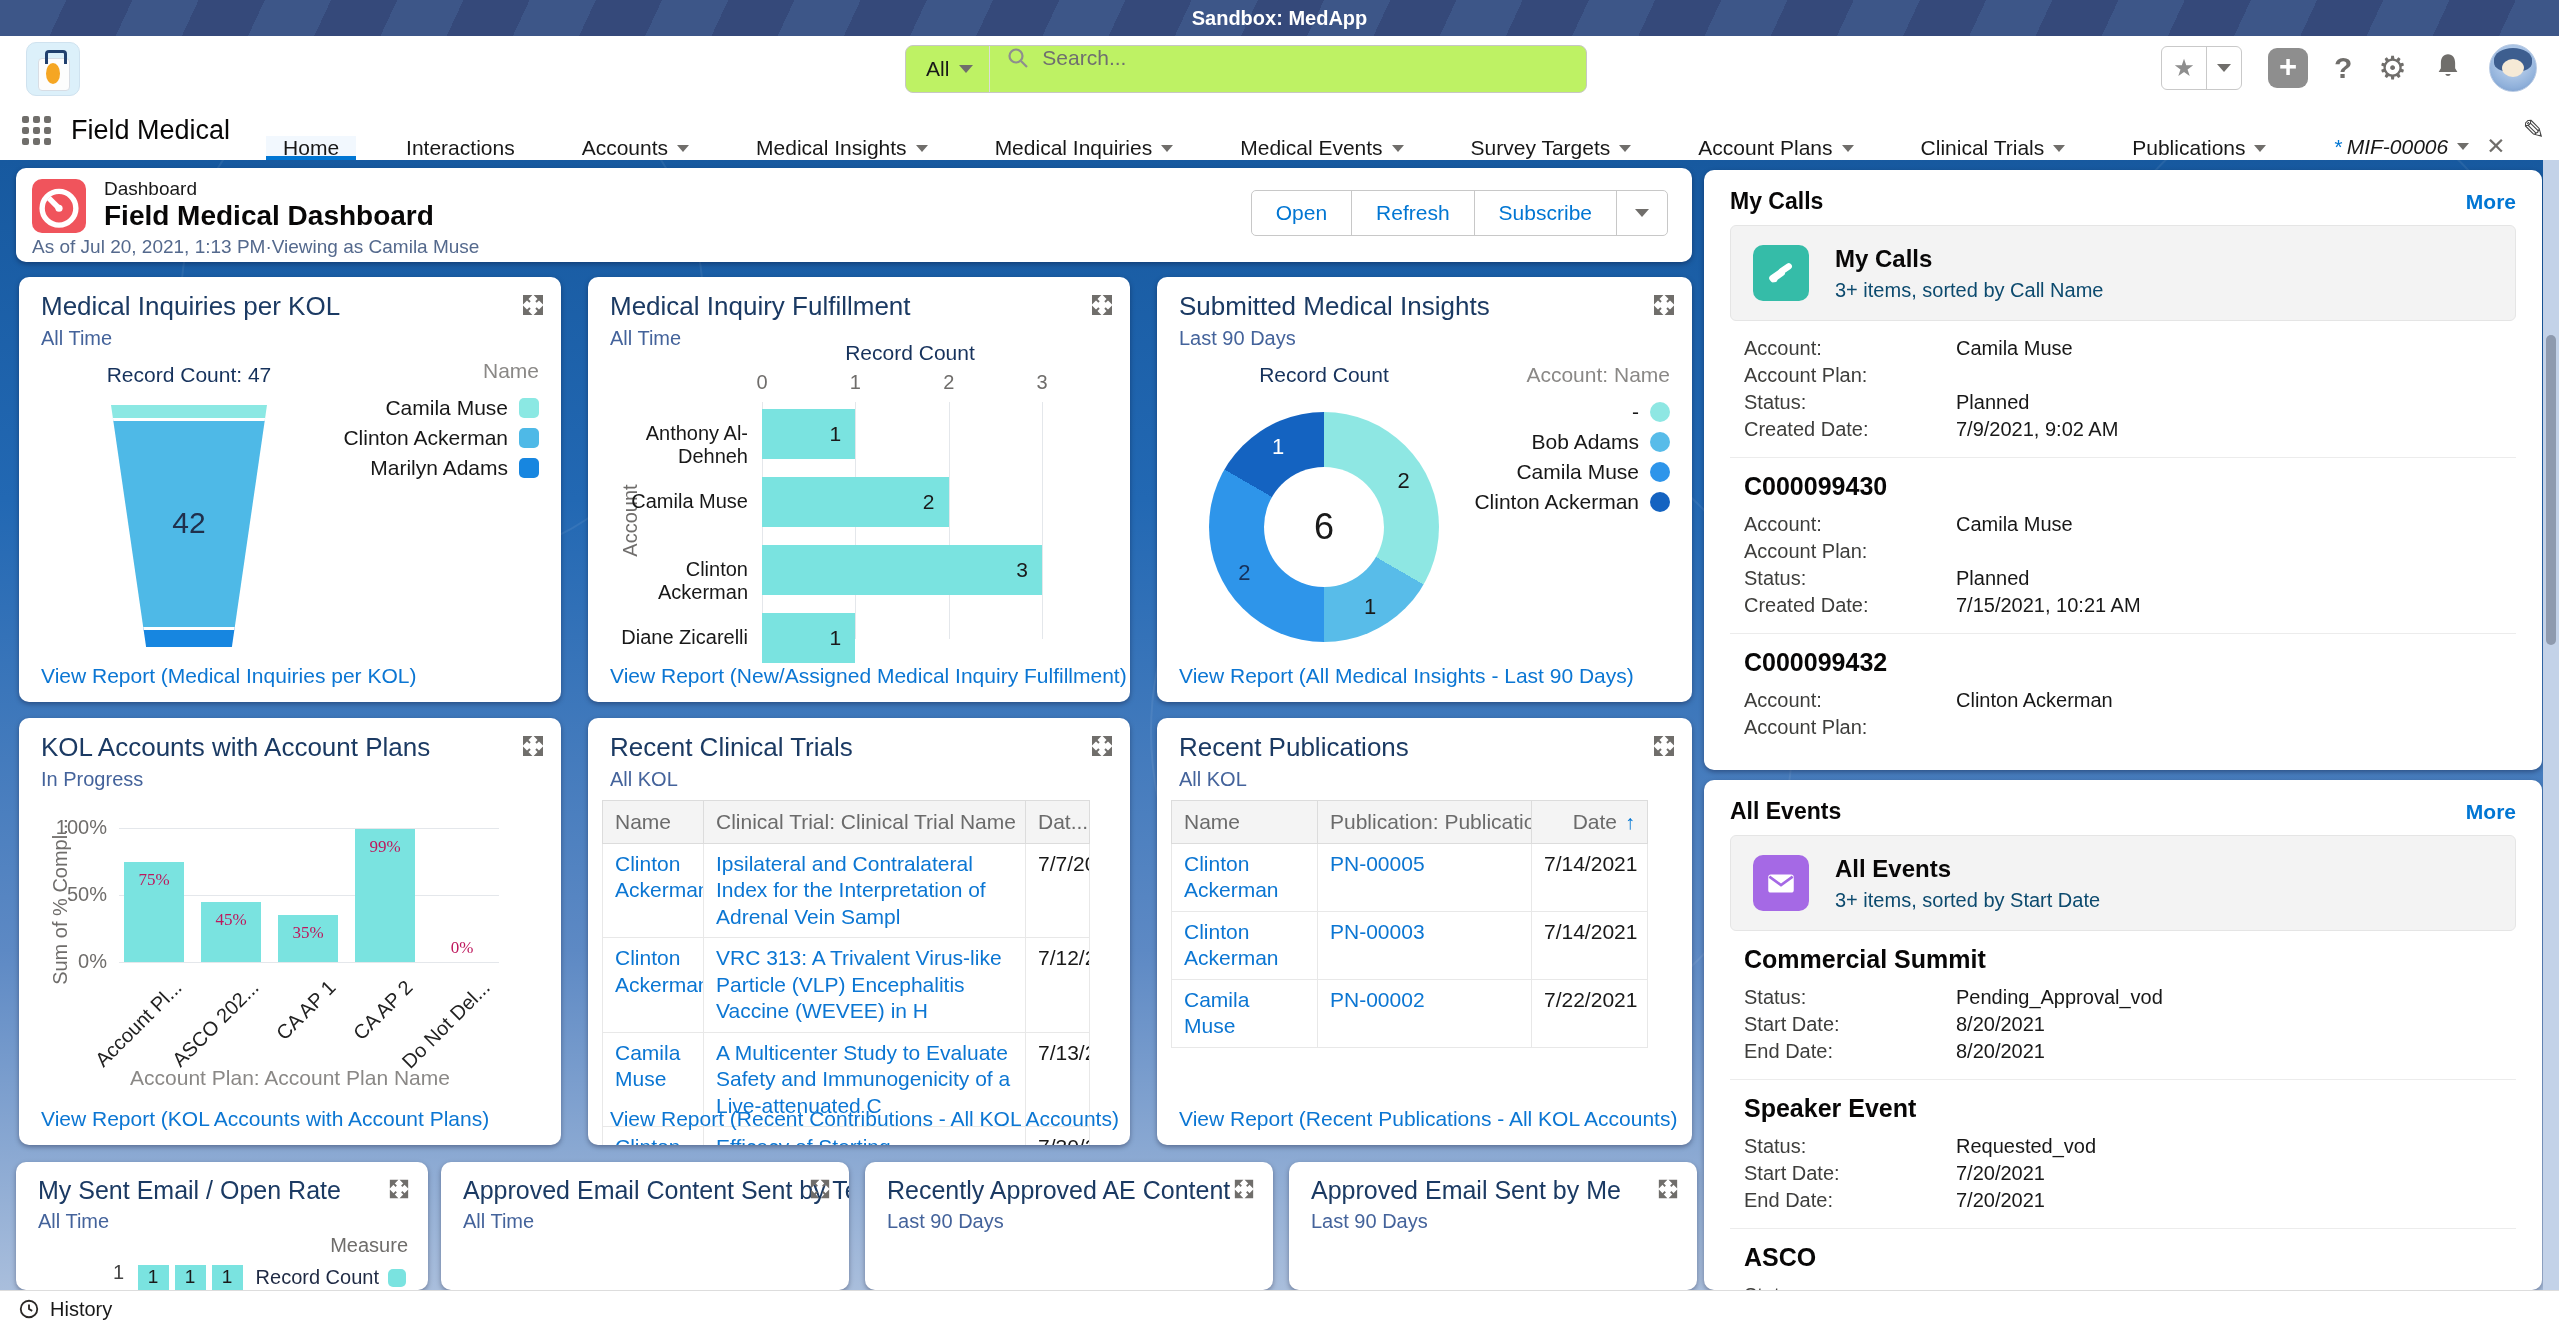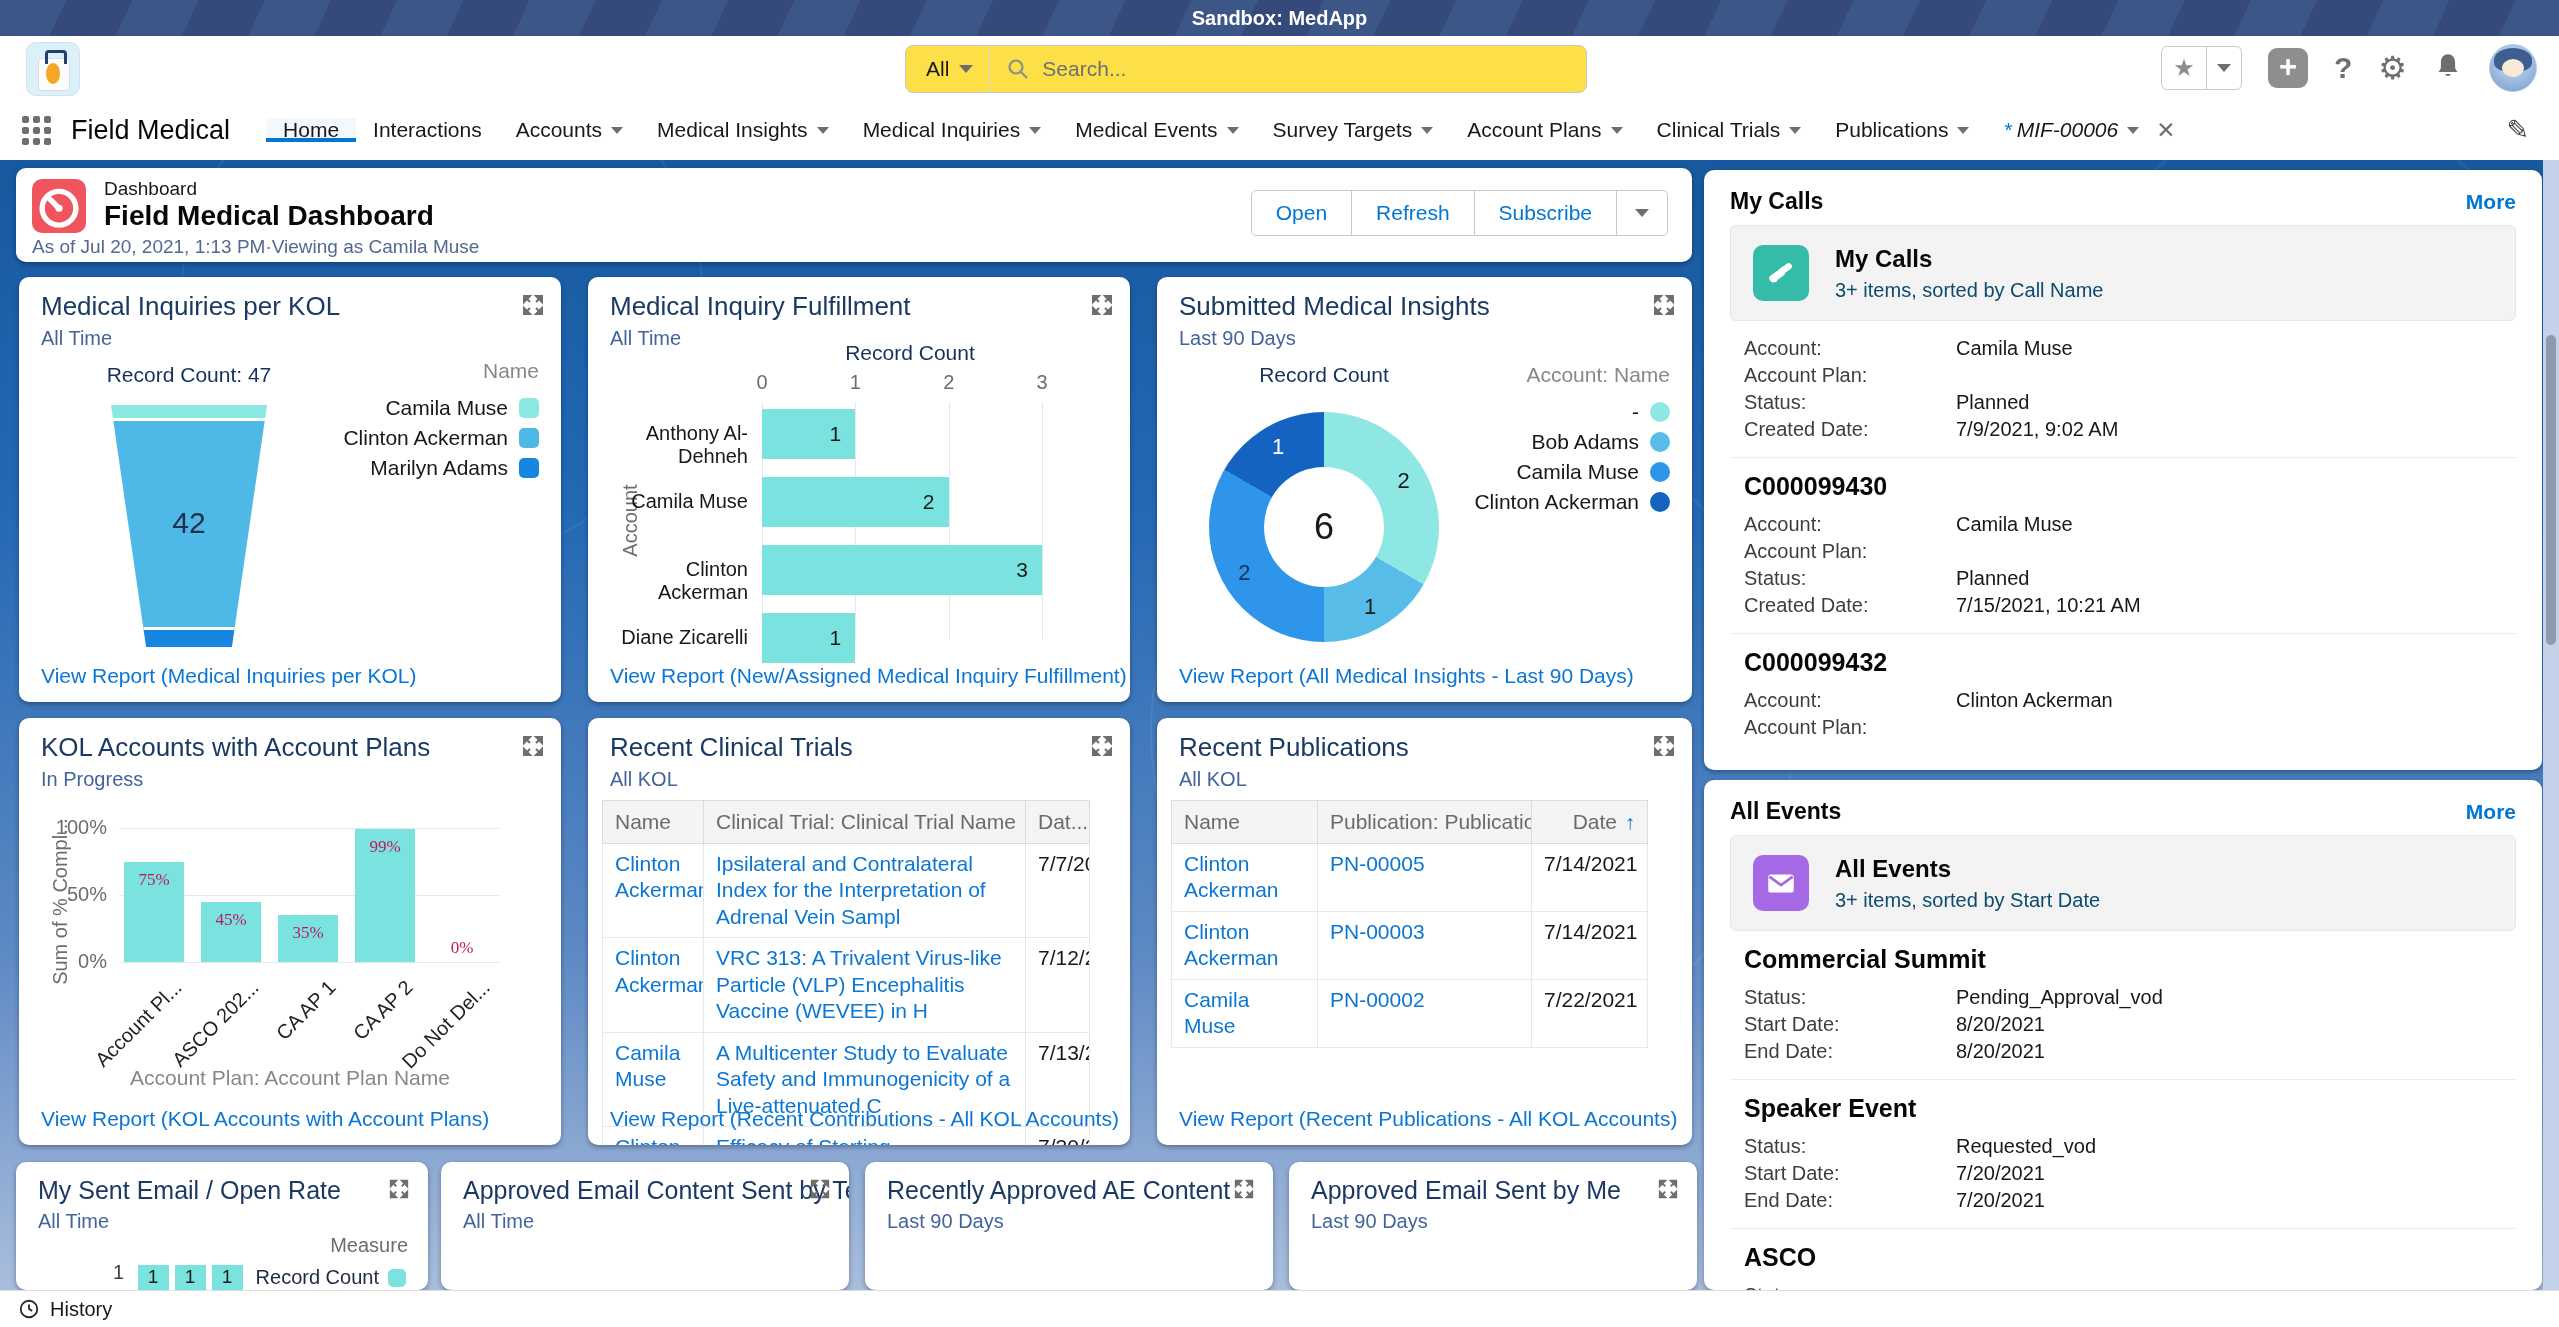--- a/index.html
+++ b/index.html
@@ -12,21 +12,21 @@
   
   .app-header{position:absolute;left:0;top:36px;width:2559px;height:64px;background:#fff;}
   .logo{position:absolute;left:26px;top:6px;width:52px;height:52px;background:#DCF0FA;
         border:1px solid #cfe2ef;border-radius:10px;}
   .logo .bag{position:absolute;left:11px;top:15px;width:30px;height:31px;background:#fdfdfd;
         border:1px solid #d8dde4;border-radius:4px;}
   .logo .bag-oval{position:absolute;left:19px;top:20px;width:14px;height:21px;background:#F5A623;border-radius:50%;}
   .logo .bag-handle{position:absolute;left:18px;top:7px;width:16px;height:11px;border:3px solid #21406e;
         border-bottom:none;border-radius:4px 4px 0 0;}
   .search-box{position:absolute;left:905px;top:9px;width:680px;height:46px;border:1px solid #C7C7C5;
-        border-radius:8px;display:flex;align-items:center;background:#fde047;}
+        border-radius:8px;display:flex;align-items:flex-start;background:#bef264;}
   .search-scope{display:flex;align-items:center;gap:10px;padding:0 16px 0 20px;font-size:21px;color:#181818;height:100%;}
   .tri-down{width:0;height:0;border-left:7px solid transparent;border-right:7px solid transparent;border-top:8px solid #706E6B;}
   .search-divider{width:1px;height:46px;background:#DDDBDA;}
   .search-icon{margin:0 12px 0 16px;display:flex;}
   .search-placeholder{font-size:21px;color:#6F6F6F;}
   .header-icons{position:absolute;right:22px;top:10px;display:flex;align-items:center;gap:26px;height:44px;}
   .fav-group{display:flex;border:1px solid #C9C9C9;border-radius:6px;height:42px;align-items:stretch;overflow:hidden;}
   .fav-star{width:44px;display:flex;align-items:center;justify-content:center;font-size:24px;color:#8E8E8E;}
   .fav-caret{width:34px;display:flex;align-items:center;justify-content:center;border-left:1px solid #C9C9C9;}
   .plus-btn{width:40px;height:40px;background:#8E8E8E;border-radius:9px;color:#fff;font-size:31px;
@@ -36,21 +36,21 @@
   .avatar{width:46px;height:46px;border-radius:50%;background:radial-gradient(circle at 50% 35%,#cfe0f5 0%,#8fb0da 70%,#6d90c2 100%);
         position:relative;overflow:hidden;border:1px solid #b9cbe4;}
   .avatar .hood{position:absolute;left:4px;top:3px;width:38px;height:24px;background:#3d5e8f;border-radius:50% 50% 40% 40%;}
   .avatar .face{position:absolute;left:12px;top:14px;width:22px;height:18px;background:#f6ead6;border-radius:50%;}
   
   .nav{position:absolute;left:0;top:100px;width:2559px;height:60px;background:#fff;display:flex;
        align-items:center;border-bottom:1px solid #E3E3E3;}
   .waffle{margin-left:22px;display:grid;grid-template-columns:repeat(3,7px);grid-auto-rows:7px;gap:4px;}
   .waffle i{background:#706E6B;border-radius:2px;}
   .app-name{font-size:27px;color:#080707;margin:0 36px 0 20px;white-space:nowrap;}
-  #nav-tabs{display:flex;height:60px;align-items:center;}
+  #nav-tabs{display:flex;height:60px;align-items:flex-end;gap:33px;}
   .tab{display:flex;align-items:center;padding:0 17px;font-size:21px;color:#181818;gap:9px;white-space:nowrap;cursor:pointer;}
   .tab.active{background:#F2F8FE;box-shadow:inset 0 -4px 0 #0176D3;}
   .tab .tri-down{border-left-width:6px;border-right-width:6px;border-top-width:7px;}
   .tab .mod{color:#0176D3;font-style:italic;margin-right:-4px;}
   .tab .lbl-italic{font-style:italic;}
   .tab .close{color:#706E6B;font-size:23px;margin-left:8px;}
   .edit-pencil{margin-left:auto;margin-right:30px;font-size:27px;color:#444;}
   
   .content{position:absolute;left:0;top:160px;width:2559px;height:1130px;overflow:hidden;
       background:linear-gradient(180deg,#17599F 0%,#2268B3 30%,#5D89C4 70%,#A9BEDC 100%);}

